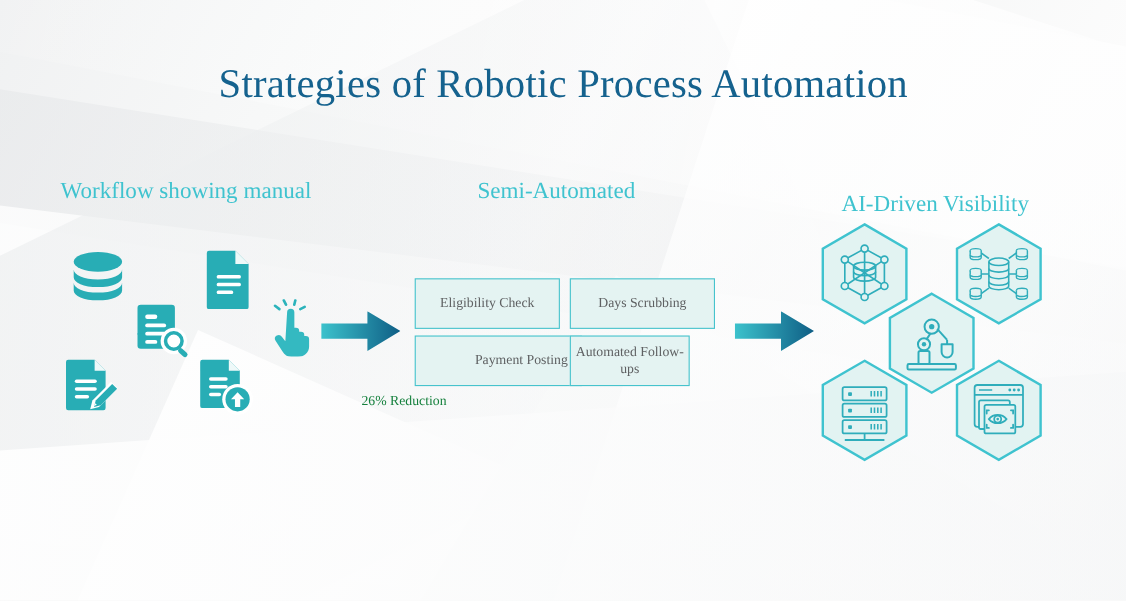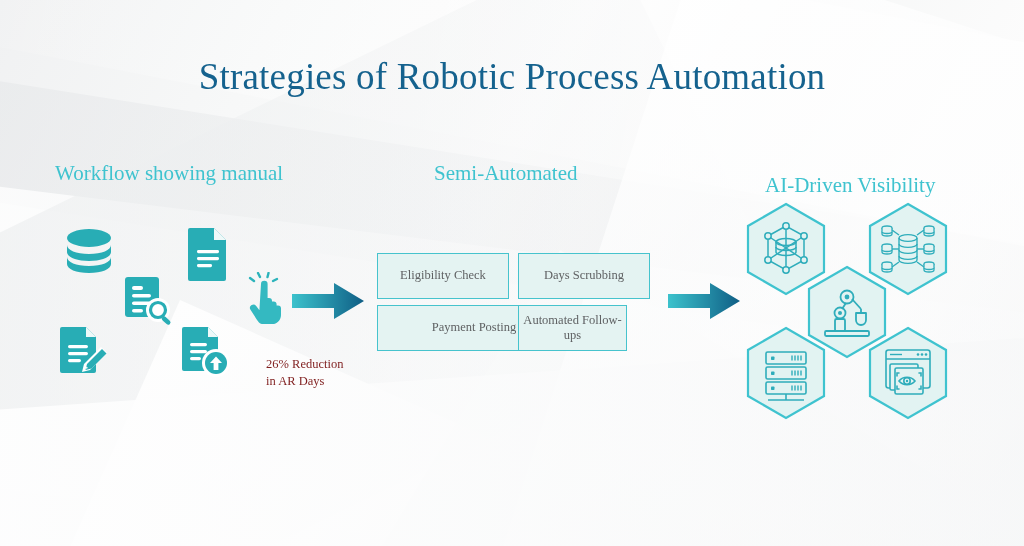--- a/index.html
+++ b/index.html
@@ -137,22 +137,22 @@
   .box-1 { left: 518px; top: 253px; width: 132px; height: 46px; }
   .box-2 { left: 377px; top: 305px; width: 152px; height: 46px; padding-left: 42px; }
   .box-3 { left: 518px; top: 305px; width: 109px; height: 46px; }
 
   
   .stat {
     position: absolute;
     left: 266px;
     top: 356px;
     width: 140px;
-    text-align: left;
-    color: #7f1d1d;
+    text-align: right;
+    color: #15803d;
     font-size: 12.5px;
     line-height: 1.35;
   }
 
   
   .hex { position: absolute; }
   .hx-0 { left: 744px; top: 202px; }
   .hx-1 { left: 866px; top: 202px; }
   .hx-2 { left: 805px; top: 265px; }
   .hx-3 { left: 744px; top: 326px; }
@@ -297,21 +297,20 @@
   </div>
   <div class="box box-2">
     <span>Payment Posting</span>
   </div>
   <div class="box box-3">
     <span>Automated Follow-ups</span>
   </div>
 
   <div class="stat">
     <div>26% Reduction</div>
-    <div>in AR Days</div>
   </div>
 
   <div class="hex hx-0">
     <svg width="84" height="94" viewBox="0 0 84 94">
       <path d="M42 2 L80 24 L80 70 L42 92 L4 70 L4 24 Z" fill="#e2f3f2" stroke="#3fc3cf" stroke-width="2.2"></path>
       <g stroke="#2fadbb" stroke-width="1.5" fill="none">
         <path d="M42 24 L24 34 L24 58 L42 68 L60 58 L60 34 Z"></path>
         <line x1="24" y1="34" x2="60" y2="58"></line>
         <line x1="60" y1="34" x2="24" y2="58"></line>
         <line x1="42" y1="24" x2="42" y2="68"></line>

